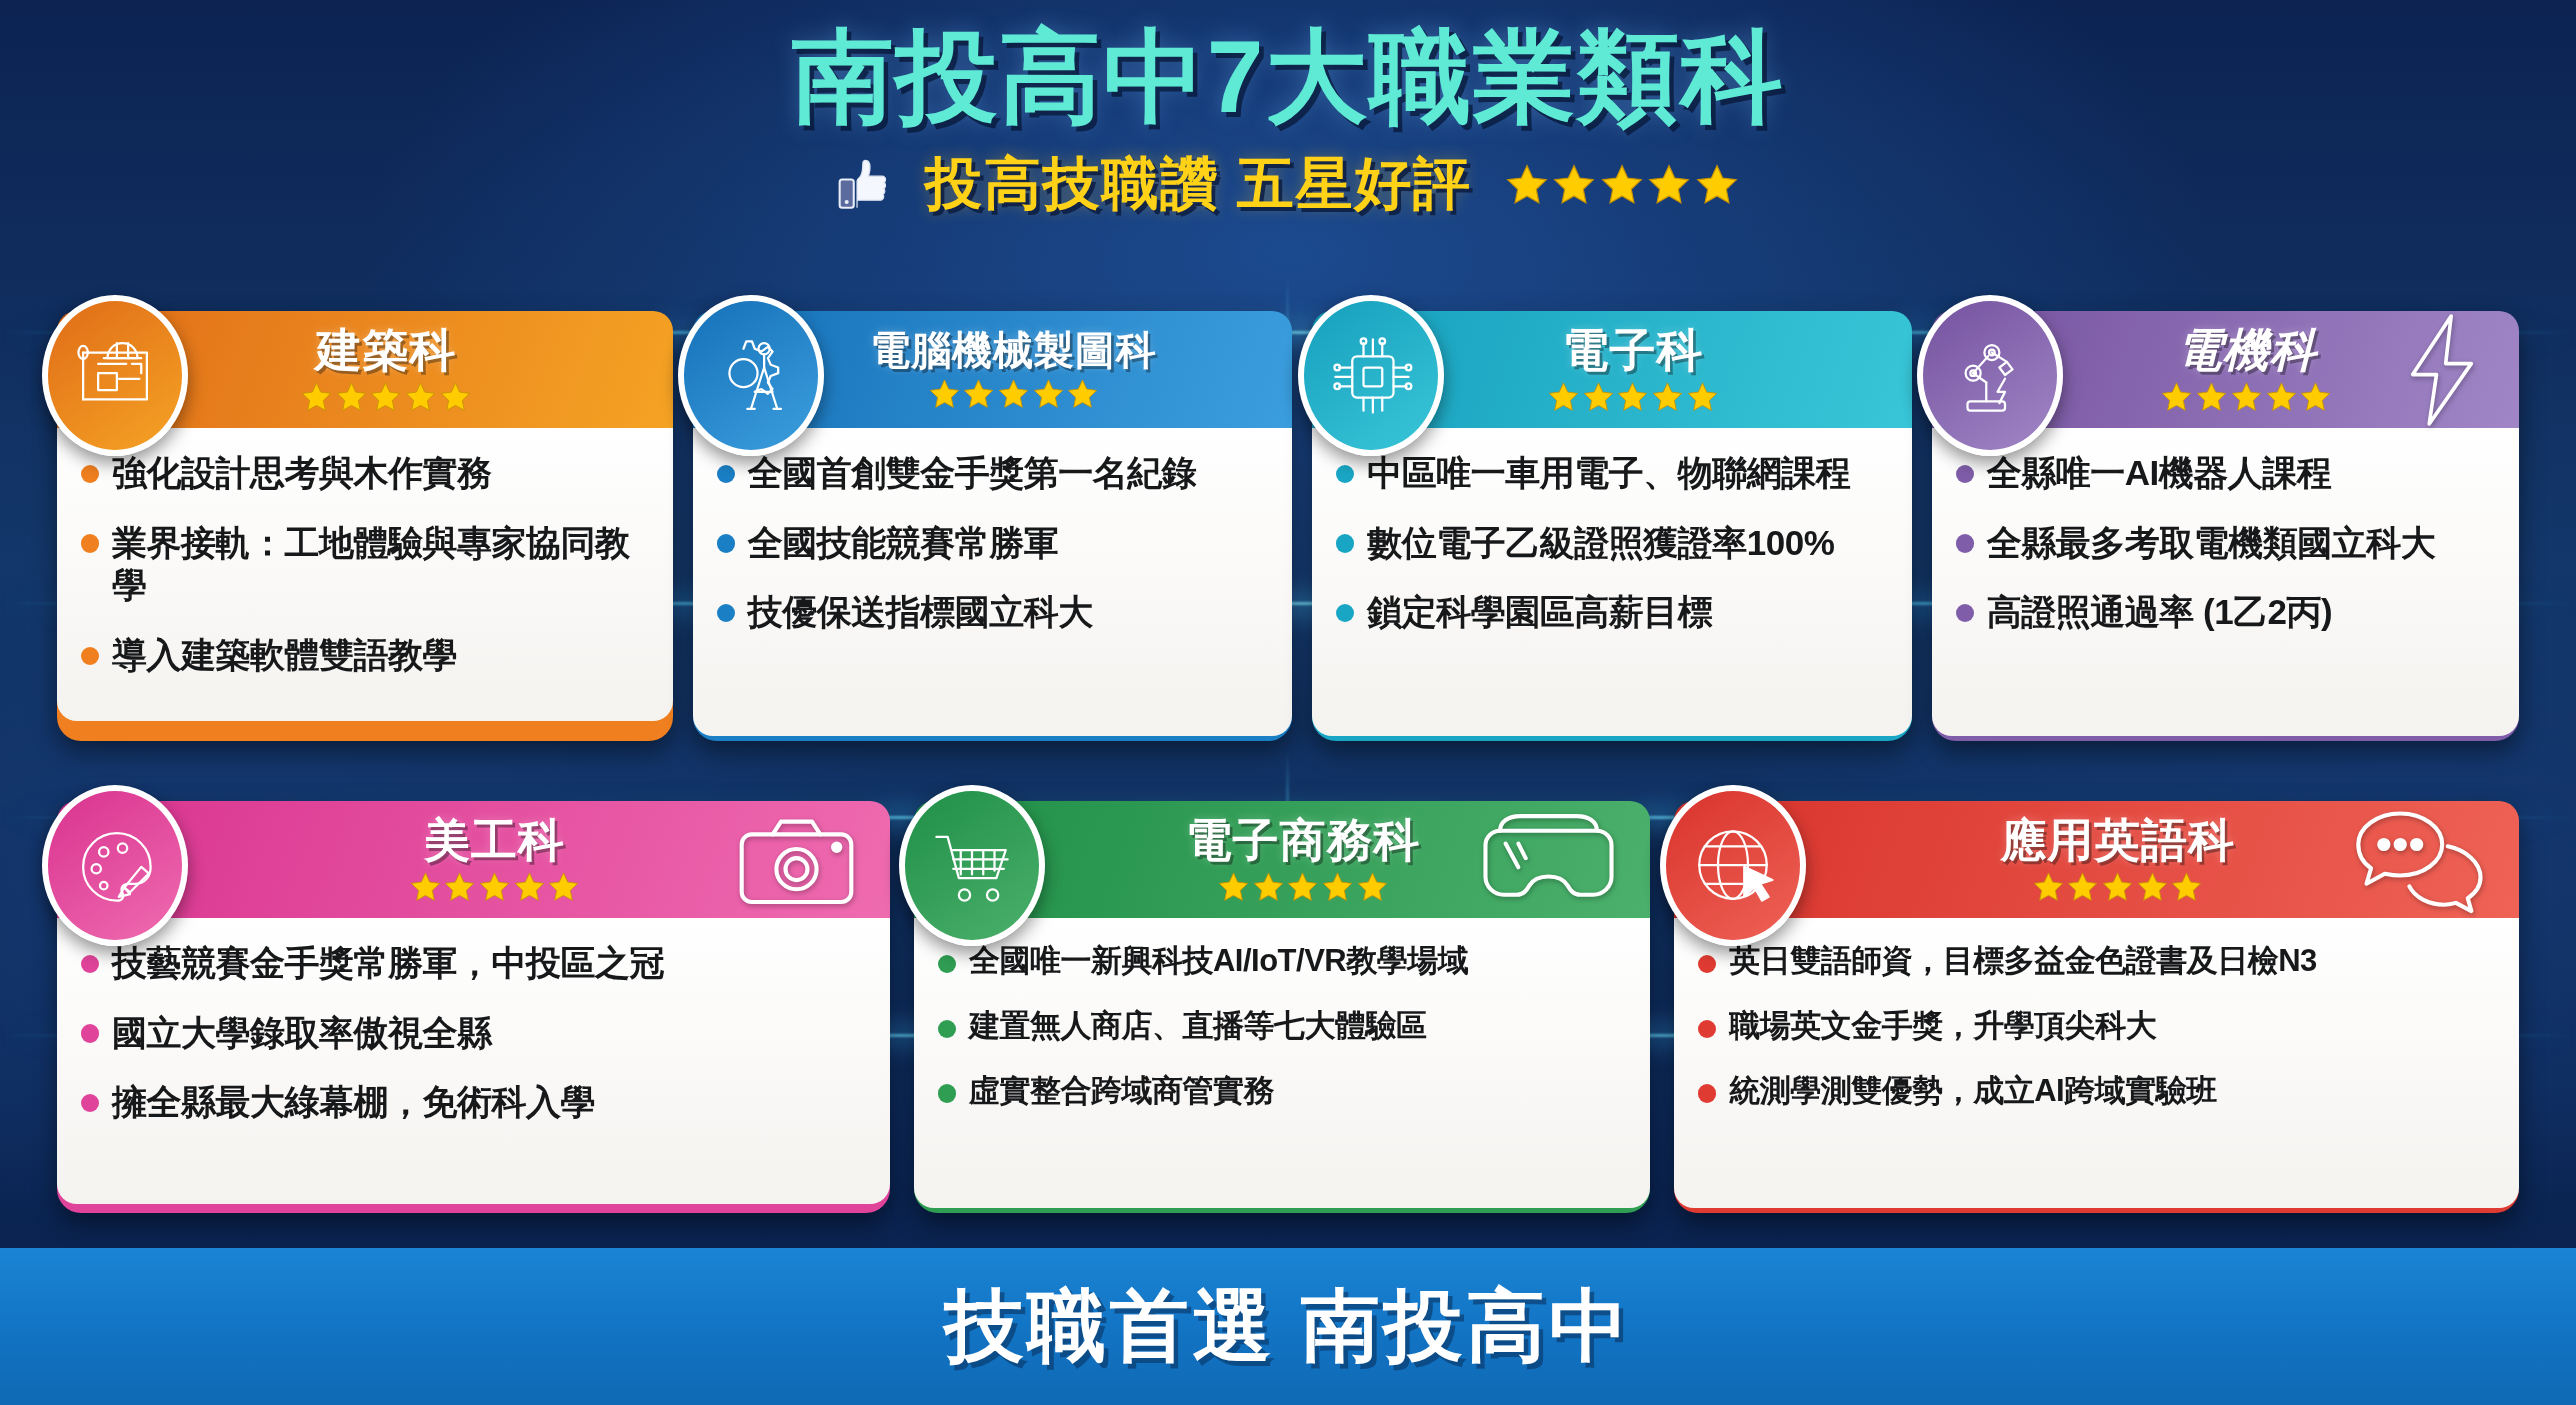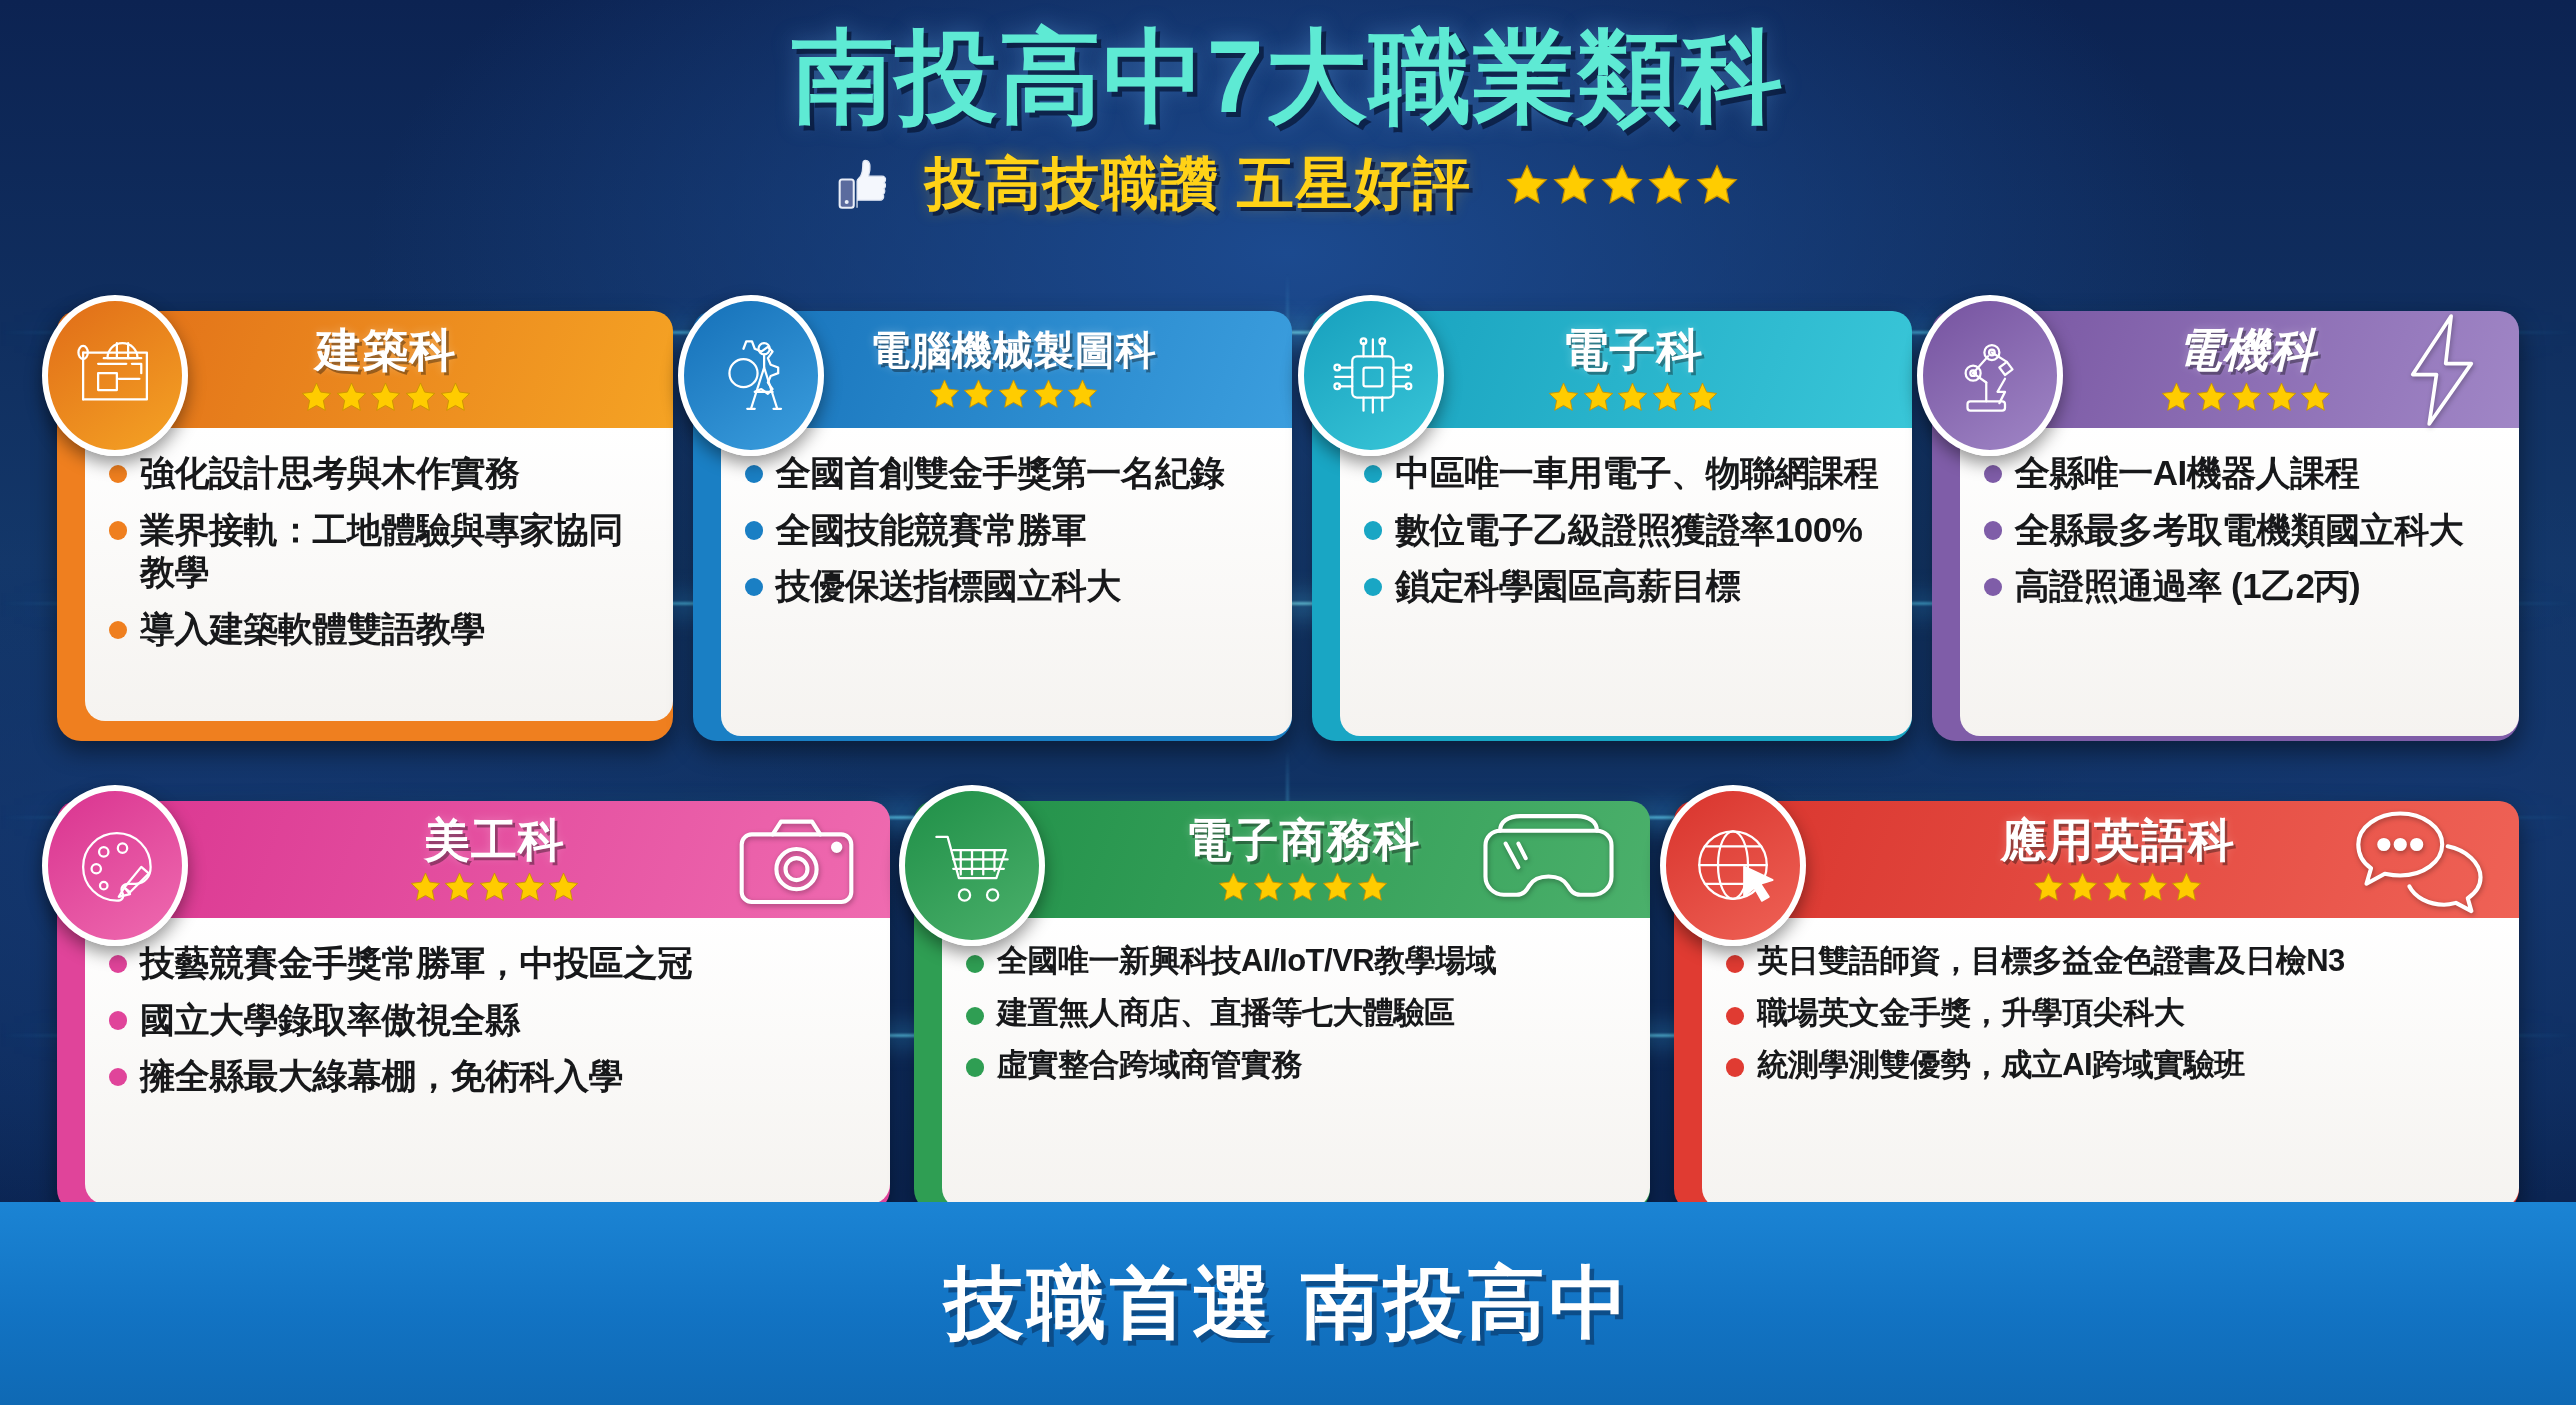--- a/index.html
+++ b/index.html
@@ -76,32 +76,32 @@
     display:flex; align-items:center; justify-content:center;
     box-shadow:0 7.3px 16.5px rgba(0,0,0,.42);
   }
   .badge svg { width:90px; height:90px; }
   .side-icon { position:absolute; right:33px; top:50%; transform:translateY(-50%); z-index:3; }
   .side-icon svg { display:block; filter:drop-shadow(1.8px 2.7px 2.7px rgba(0,0,0,.3)); }
 
   .card-body {
     flex:1; background:linear-gradient(180deg,#ffffff 0%,#f5f3f0 100%);
     border-radius:0 0 20px 20px; padding:24px 20px 16.5px 24px;
-    display:flex; flex-direction:column; justify-content:flex-start; gap:14px;margin-left:28px;
+    display:flex; flex-direction:column; justify-content:flex-start; gap:27px;
   }
   .bullet { display:flex; align-items:flex-start; gap:12.8px; }
   .dot { width:18.3px; height:18.3px; border-radius:50%; flex:none; margin-top:12.8px; }
   .btext {
     font-size:35px; font-weight:bold; color:#17181a; line-height:1.22;
     letter-spacing:-0.5px;
   }
   .btext.sm { font-size:31px; }
   
   #footer {
-    position:absolute; left:0; right:0; bottom:0; height:203px; z-index:5;
+    position:absolute; left:0; right:0; bottom:0; height:157px; z-index:5;
     background:linear-gradient(180deg,#1b84d4 0%,#1273c3 55%,#0f69b4 100%);
     display:flex; align-items:center; justify-content:center;
   }
   #footer-text {
     font-size:79px; font-weight:bold; color:#ffffff; letter-spacing:3.7px;
     text-shadow:4.6px 4.6px 0 rgba(8,45,90,.55);
   }
 </style>
 </head>
 <body>

